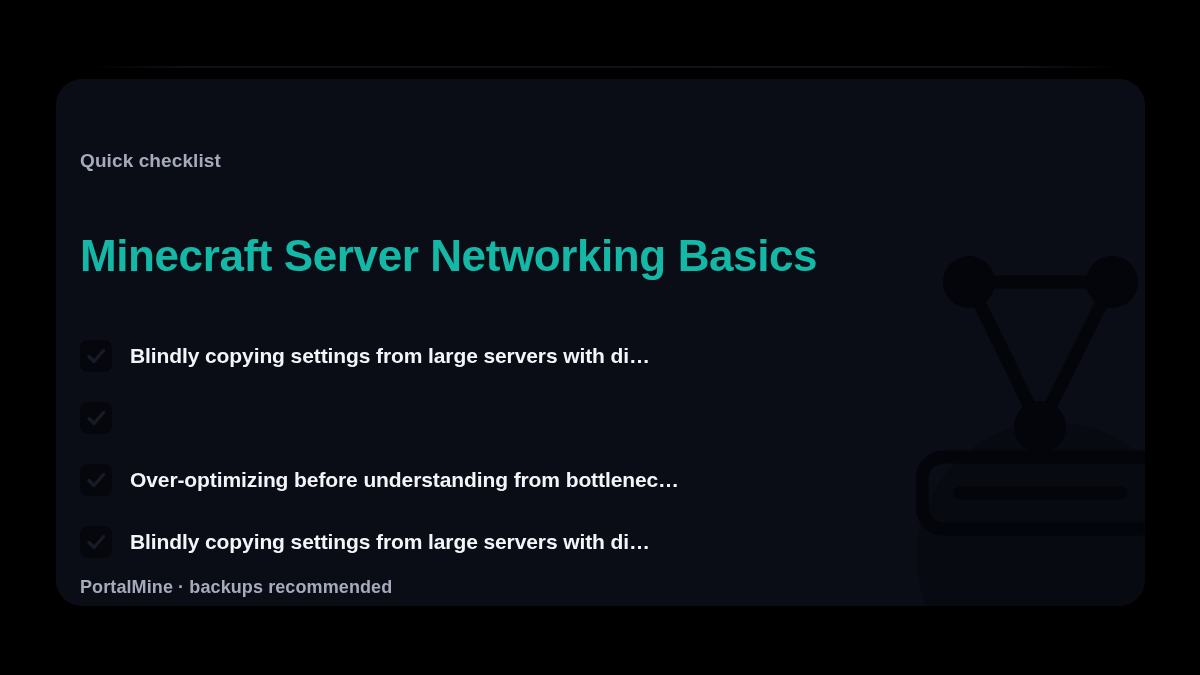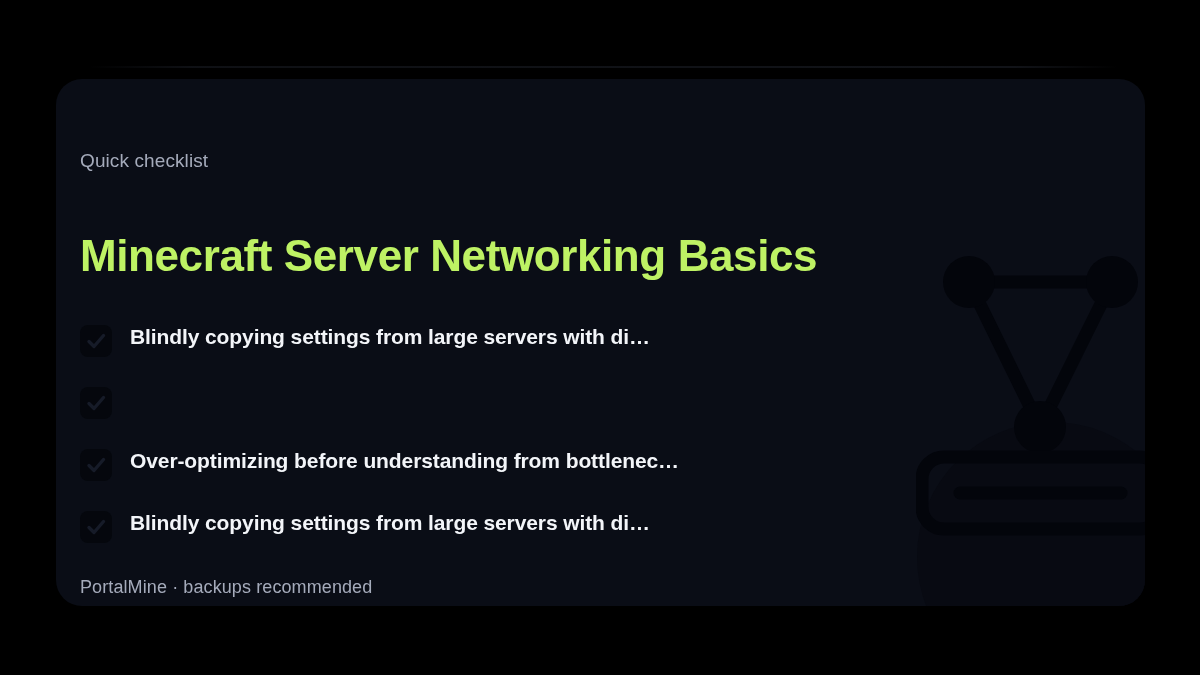--- a/index.html
+++ b/index.html
@@ -61,47 +61,47 @@
     inset: 0;
     padding: 54px 0 0 24px;
     box-sizing: border-box;
   }
 
   .eyebrow {
     position: absolute;
     left: 24px;
     top: 71px;
     font-size: 19px;
-    font-weight: 400;
+    font-weight: 700;
     color: #a5abbb;
     letter-spacing: 0.1px;
   }
 
   .title {
     position: absolute;
     left: 24px;
     top: 122px;
     font-size: 44px;
     line-height: 52px;
     font-weight: 700;
-    color: #bef264;
+    color: #14b8a6;
     letter-spacing: -0.4px;
     max-width: 800px;
   }
 
   .checklist {
     position: absolute;
     left: 24px;
     top: 246px;
     width: 760px;
   }
 
   .check-row {
     display: flex;
-    align-items: flex-start;
+    align-items: center;
     height: 62px;
   }
 
   .checkbox {
     flex: 0 0 auto;
     width: 32px;
     height: 32px;
     border-radius: 8px;
     background: #05070d;
     display: flex;
@@ -118,21 +118,21 @@
     letter-spacing: -0.1px;
     white-space: nowrap;
     overflow: hidden;
   }
 
   .footer {
     position: absolute;
     left: 24px;
     bottom: 8px;
     font-size: 18px;
-    font-weight: 400;
+    font-weight: 700;
     color: #a5abbb;
     letter-spacing: 0.1px;
   }
 
   .deco-icon {
     position: absolute;
     left: 860px;
     top: 168px;
     width: 280px;
     height: 290px;

